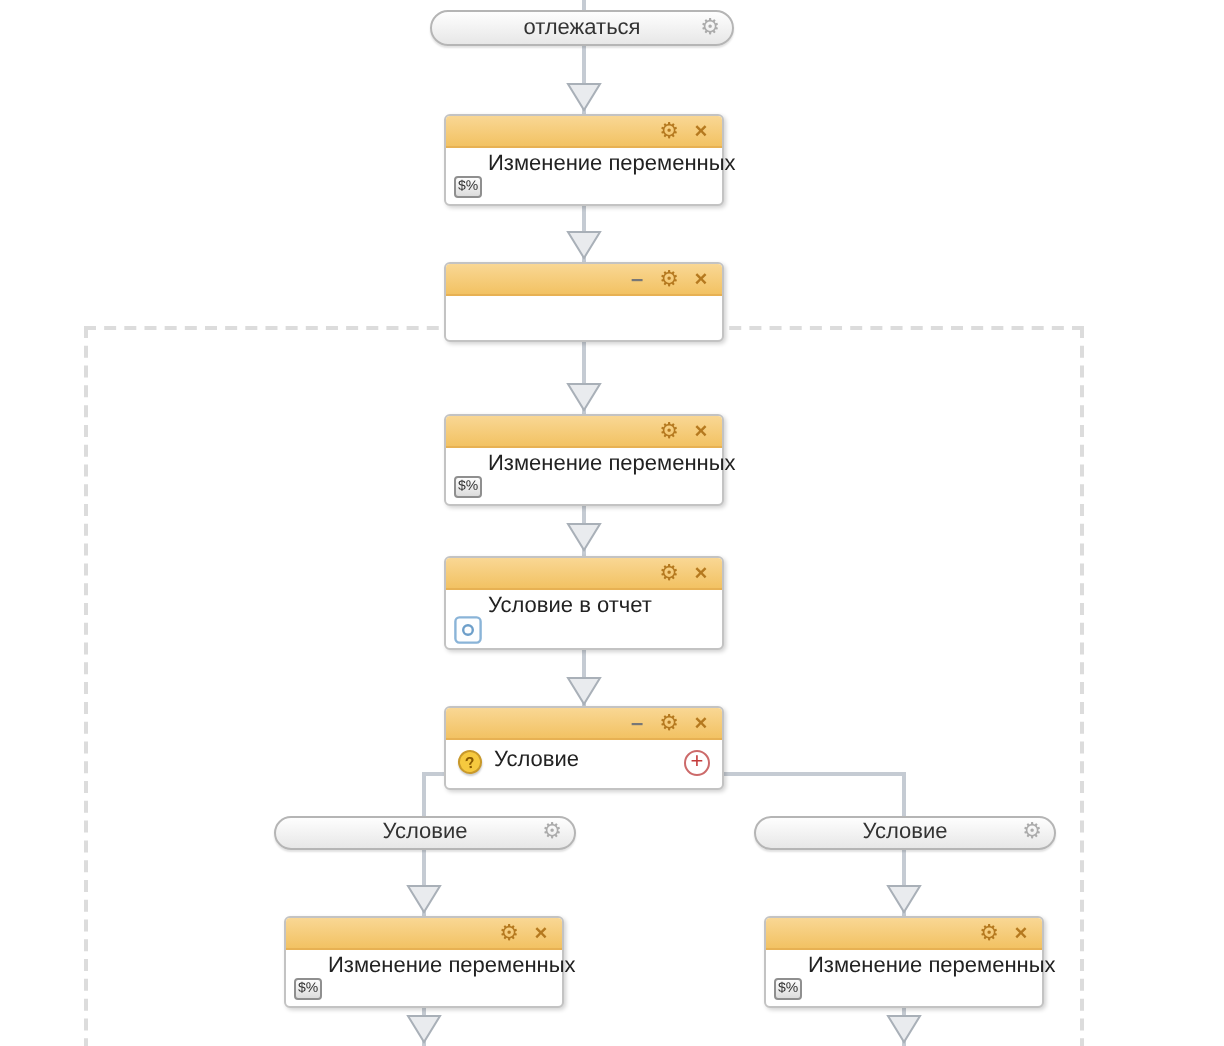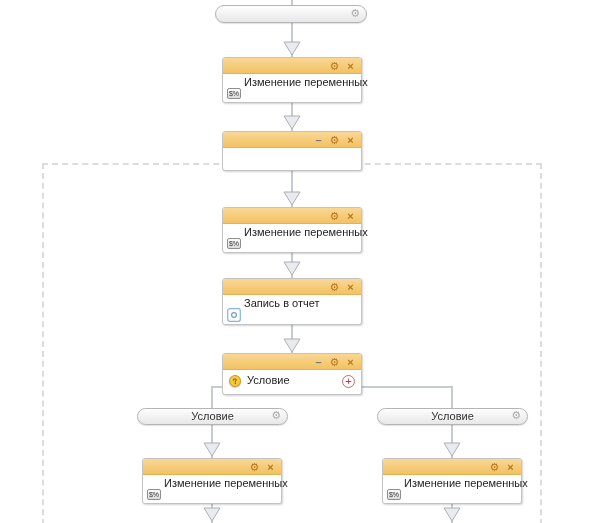--- a/index.html
+++ b/index.html
@@ -111,20 +111,21 @@
     <path d="M1,1 L17,1 L9,14 Z" fill="#e9ebee" stroke="#a9b0b8"></path>
   </svg>
 <svg class="arrow" style="left:203px;top:507px" width="18" height="15">
     <path d="M1,1 L17,1 L9,14 Z" fill="#e9ebee" stroke="#a9b0b8"></path>
   </svg>
 <svg class="arrow" style="left:443px;top:507px" width="18" height="15">
     <path d="M1,1 L17,1 L9,14 Z" fill="#e9ebee" stroke="#a9b0b8"></path>
   </svg>
 
 <div class="pill" style="left:215px;top:5px;width:152px">
+  <span class="pill-label">отлежаться</span>
   <span class="pill-gear">⚙</span>
 </div>
 
 <div class="node" style="left:222px;top:57px;width:140px;height:46px">
   <div class="node-header">
     <span class="hdr-btn">⚙</span>
     <span class="hdr-btn">×</span>
   </div>
   <div class="node-body" style="height:29px">
     <span class="var-badge">$%</span>
@@ -156,21 +157,21 @@
     <span class="hdr-btn">⚙</span>
     <span class="hdr-btn">×</span>
   </div>
   <div class="node-body" style="height:30px">
     <span class="body-icon" style="top:auto;bottom:3px">
       <svg width="14" height="14" viewBox="0 0 14 14">
         <rect x="0.7" y="0.7" width="12.6" height="12.6" rx="2" fill="#fdfeff" stroke="#8ab4d8" stroke-width="1.2"></rect>
         <circle cx="7" cy="7" r="2.4" fill="none" stroke="#6d9fca" stroke-width="1.2"></circle>
       </svg>
     </span>
-    <span class="body-label">Запись в отчет</span>
+    <span class="body-label">Условие в отчет</span>
   </div>
 </div>
 
 <div class="node" style="left:222px;top:353px;width:140px;height:42px">
   <div class="node-header">
     <span class="hdr-btn hdr-min">–</span>
     <span class="hdr-btn">⚙</span>
     <span class="hdr-btn">×</span>
   </div>
   <div class="node-body" style="height:25px">

